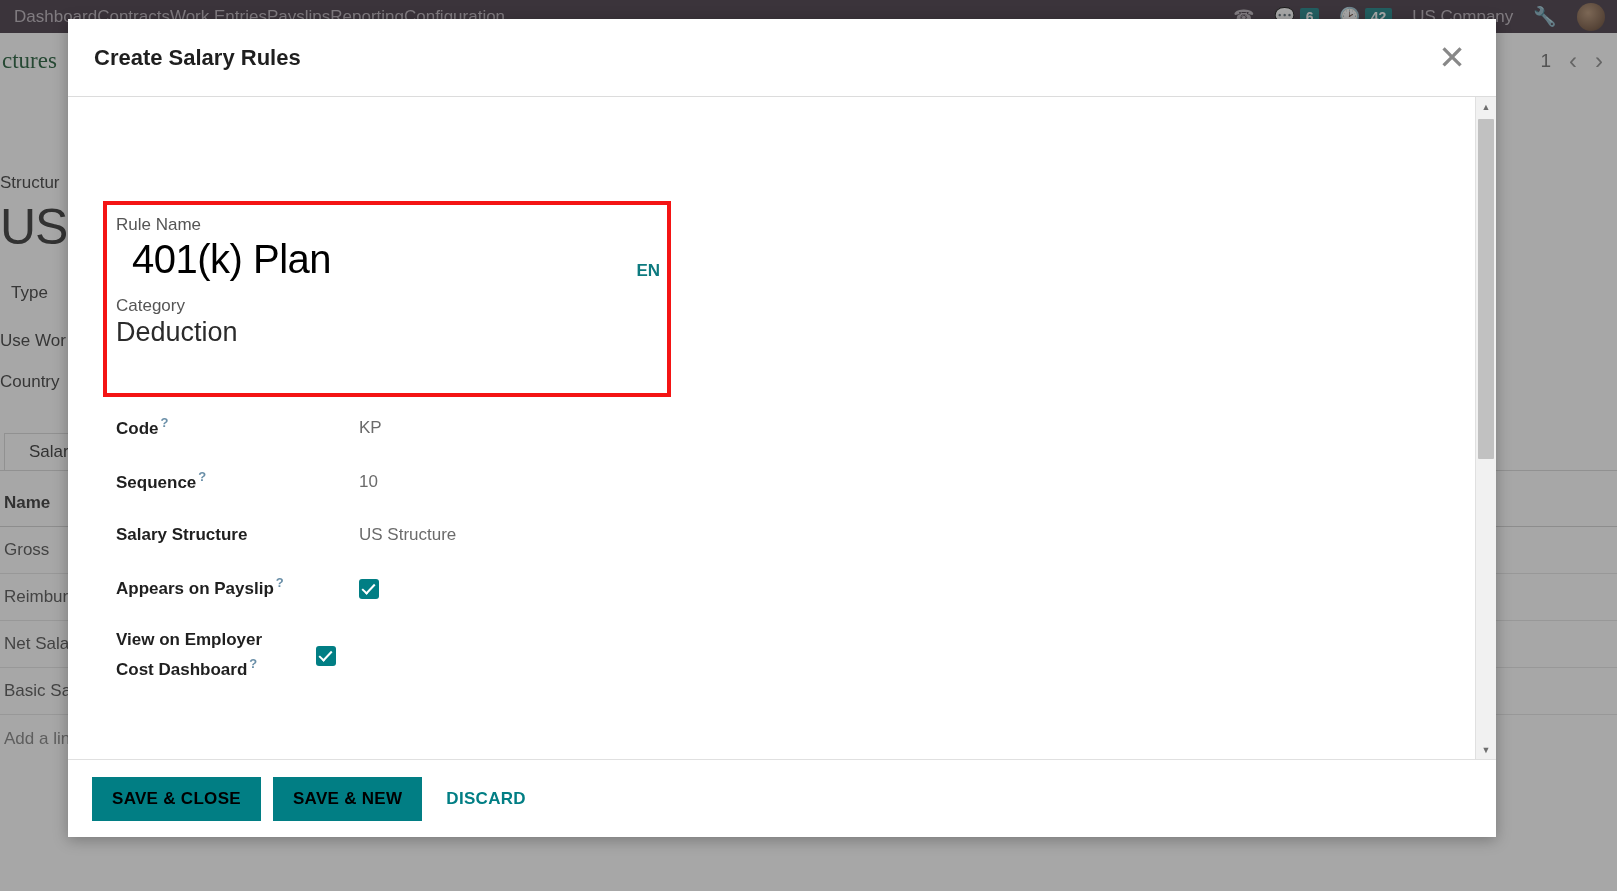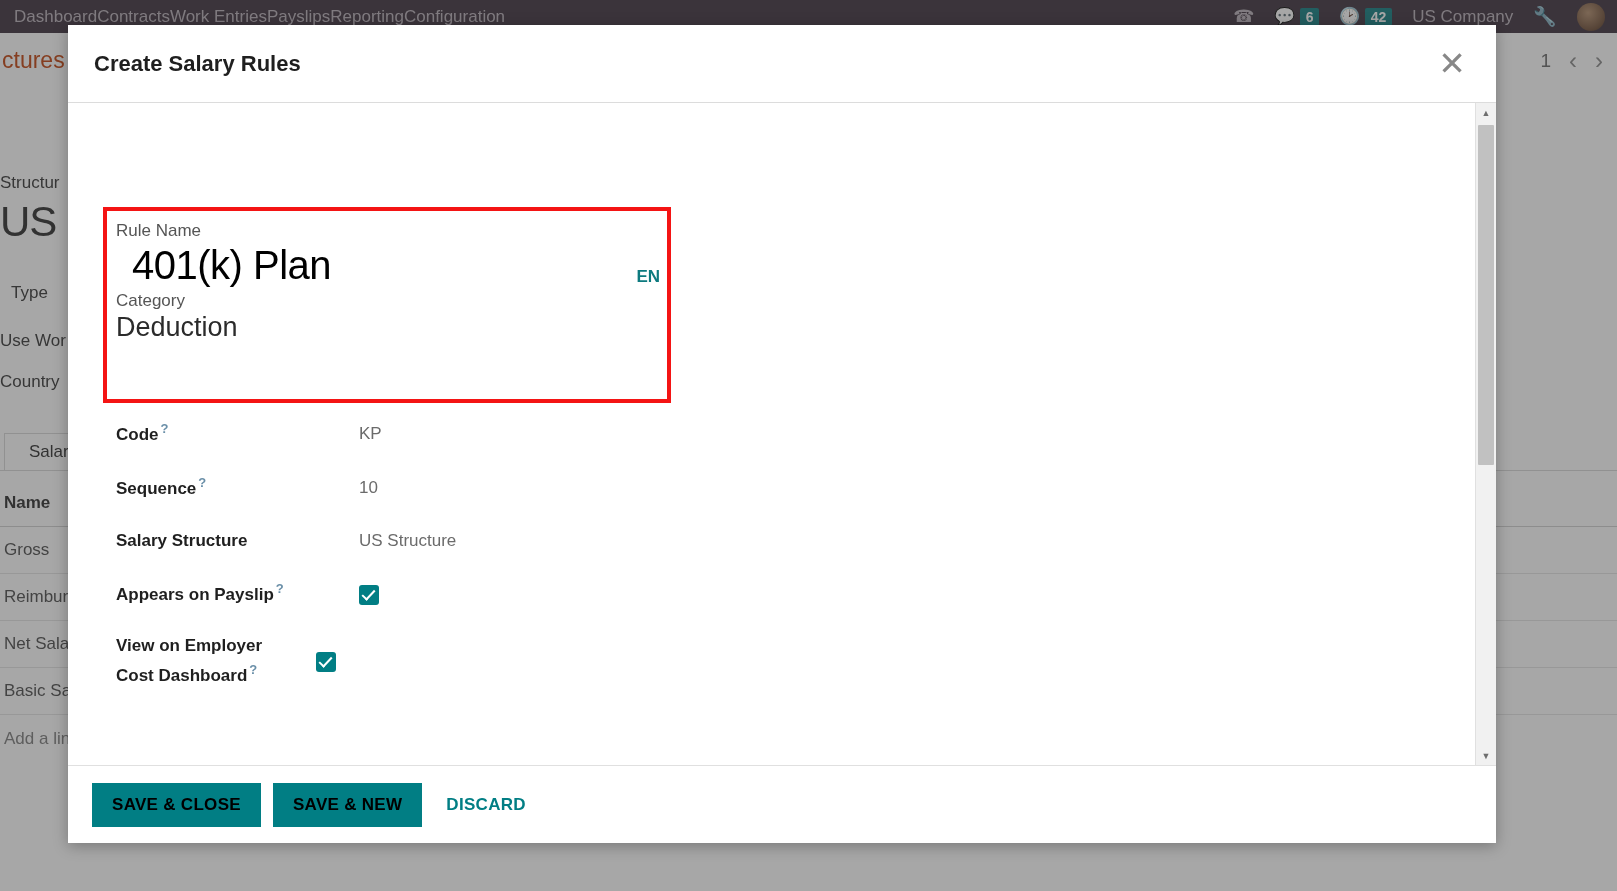--- a/index.html
+++ b/index.html
@@ -39,36 +39,36 @@
     width: 28px; height: 28px; border-radius: 50%;
     background: radial-gradient(circle at 40% 35%, #b08b6a 0%, #6b4a33 70%, #3a2a1e 100%);
   }
   .wrench { font-size: 19px; color: #cfc8cf; }
 
   #bg-breadcrumb {
     position: absolute; top: 33px; left: 0; right: 0; height: 55px;
     background: #ffffff; display: flex; align-items: center;
     padding-left: 2px;
   }
-  #bg-breadcrumb .crumb { font-size: 23px; color: #c2410c; }
+  #bg-breadcrumb .crumb { font-size: 23px; color: #14532d; font-family: Liberation Serif, serif; }
   .bg-pager {
     margin-left: auto; display: flex; align-items: center; gap: 18px;
     padding-right: 14px; font-size: 19px; color: #666;
   }
   .bg-pager .arrow { font-size: 24px; color: #888; }
 
   #bg-form {
     position: absolute; top: 88px; left: 0; right: 0; bottom: 0;
     background: #ffffff; padding-left: 2px;
   }
   .bg-field-label { font-size: 17px; color: #333; }
   #bg-structure-label { position: absolute; top: 85px; left: 0; }
   #bg-structure-title {
     position: absolute; top: 110px; left: 0;
-    font-size: 42px; color: #2b2b2b; letter-spacing: -1px;
+    font-size: 50px; color: #2b2b2b; letter-spacing: -1px;
   }
   #bg-type-label { position: absolute; top: 195px; left: 0; margin-left: 11px; }
   #bg-usework-label { position: absolute; top: 243px; left: 0; }
   #bg-country-label { position: absolute; top: 284px; left: 0; }
 
   #bg-tabbar {
     position: absolute; top: 345px; left: 0; right: 0; height: 38px;
     border-bottom: 1px solid #d8d8d8;
   }
   #bg-tab-salary {
@@ -87,21 +87,21 @@
 
   
   #dim {
     position: absolute; inset: 0;
     background: rgba(60,60,60,0.45);
   }
 
   
   #modal {
     position: absolute;
-    left: 68px; top: 25px;
+    left: 68px; top: 19px;
     width: 1428px; height: 818px;
     background: #ffffff;
     display: flex; flex-direction: column;
     box-shadow: 0 3px 14px rgba(0,0,0,0.28);
   }
   #modal-header {
     height: 78px; flex: 0 0 78px;
     border-bottom: 1px solid #dcdcdc;
     display: flex; align-items: center;
     padding: 0 26px 0 26px;
@@ -135,21 +135,21 @@
 
   .title-block { position: absolute; left: 48px; top: 118px; width: 560px; }
   .field-sublabel { font-size: 17px; color: #555555; }
   #rule-name-value {
     font-size: 40px; color: #000000; margin-top: 2px; letter-spacing: -0.5px; margin-left: 16px;
   }
   #lang-badge {
     position: absolute; right: 16px; top: 46px;
     font-size: 17px; font-weight: bold; color: #0d7a7f; cursor: pointer;
   }
-  #category-label { margin-top: 3px; }
+  #category-label { margin-top: 14px; }
   #category-value { font-size: 27px; color: #2b2b2b; margin-top: 1px; }
 
   
   #fields { position: absolute; left: 48px; top: 316px; width: 700px; }
   .frow { display: flex; margin-bottom: 25px; align-items: center; }
   .flabel {
     width: 243px; flex: 0 0 243px;
     font-size: 17px; font-weight: bold; color: #1f1f1f;
     line-height: 1.55;
   }

